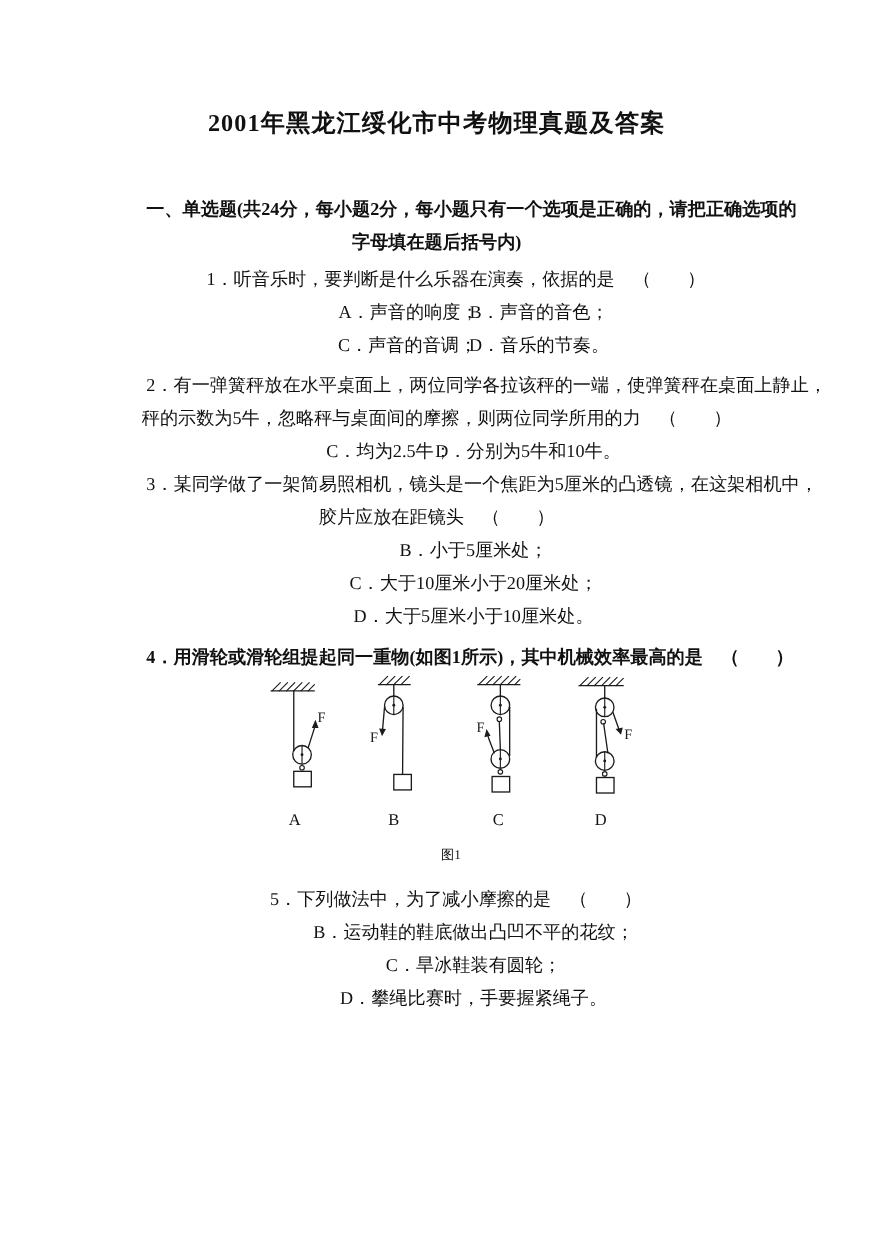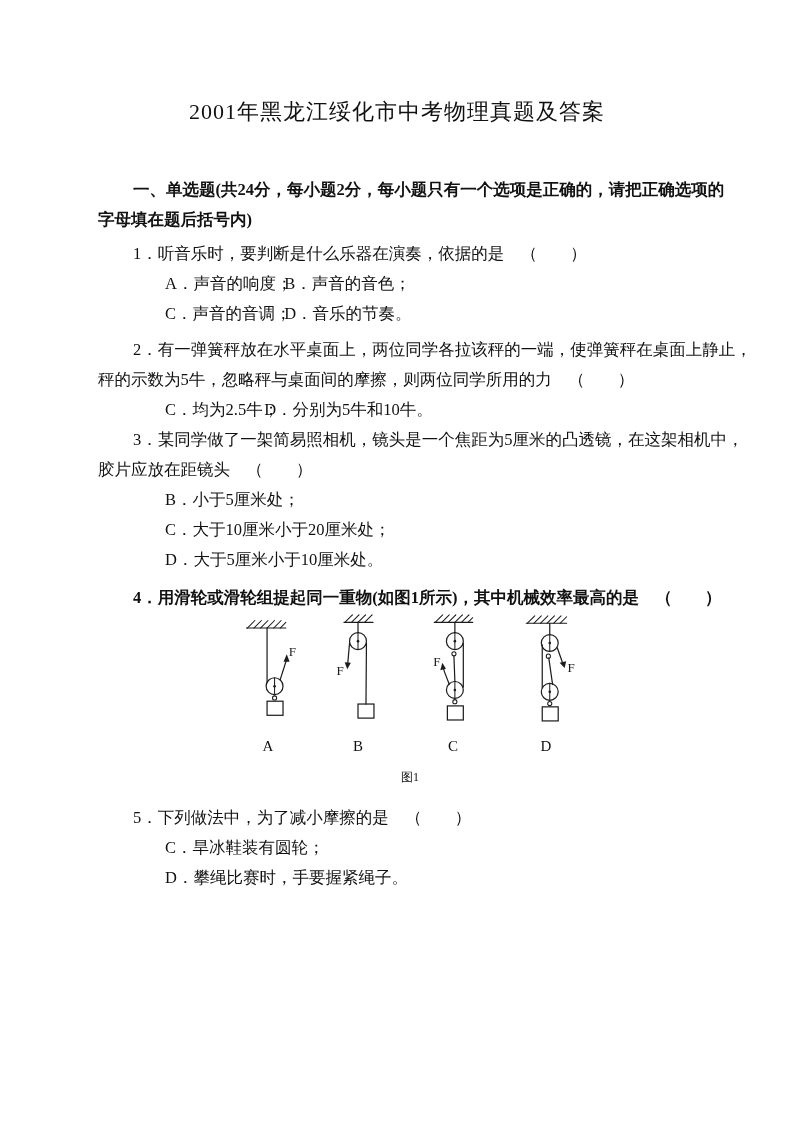--- a/index.html
+++ b/index.html
@@ -3,25 +3,25 @@
 <meta charset="utf-8">
 <style>
   html,body{margin:0;padding:0;}
   body{
     width:794px;height:1123px;background:#ffffff;overflow:hidden;
     font-family:"Liberation Serif","DejaVu Serif",serif;
     color:#111;
   }
   .page{width:794px;height:1123px;box-sizing:border-box;padding:98px 98px 0 98px;position:relative;}
   .doc-title{
-    margin:0;font-size:22px;font-weight:normal;text-align:center;
+    margin:0;font-size:22px;font-weight:bold;text-align:center;
     line-height:28px;letter-spacing:1px;white-space:nowrap;
   }
   .section-header{margin-top:49px;font-weight:bold;}
-  .bodyline{font-size:16.5px;line-height:30px;height:30px;white-space:nowrap;}
+  .bodyline{font-size:16.5px;line-height:30px;height:30px;white-space:nowrap;text-align:center;}
   .indent{padding-left:35px;}
   .question{margin:0;}
   .q1{margin-top:4px;}
   .q2{margin-top:6px;}
   .q3{margin-top:0;}
   .q4{margin-top:8px;font-weight:bold;}
   .q5{margin-top:0;}
   .opt-row{margin-left:67px;}
   .pair .first{display:inline-block;}
   .q1 .pair .first{width:115px;}
@@ -207,17 +207,18 @@
     <div class="fig-label cell-a">A</div>
     <div class="fig-label cell-b">B</div>
     <div class="fig-label cell-c">C</div>
     <div class="fig-label cell-d">D</div>
 
     <div class="fig-caption">图1</div>
   </div>
 
   <div class="question q5">
     <div class="bodyline indent">5．下列做法中，为了减小摩擦的是　（　　）</div>
+    <div class="bodyline opt-row">B．运动鞋的鞋底做出凸凹不平的花纹；</div>
     <div class="bodyline opt-row">C．旱冰鞋装有圆轮；</div>
     <div class="bodyline opt-row">D．攀绳比赛时，手要握紧绳子。</div>
   </div>
 
 </div>
 
 </body></html>

